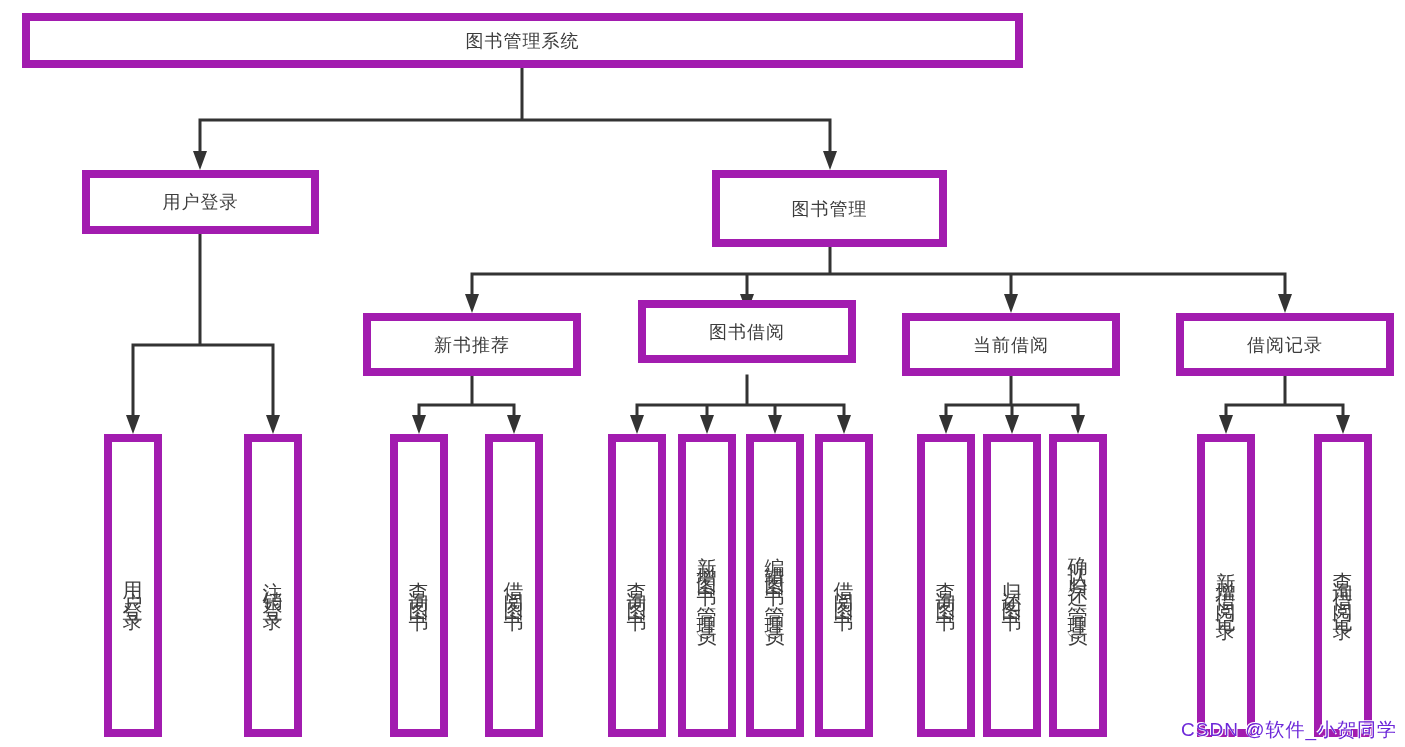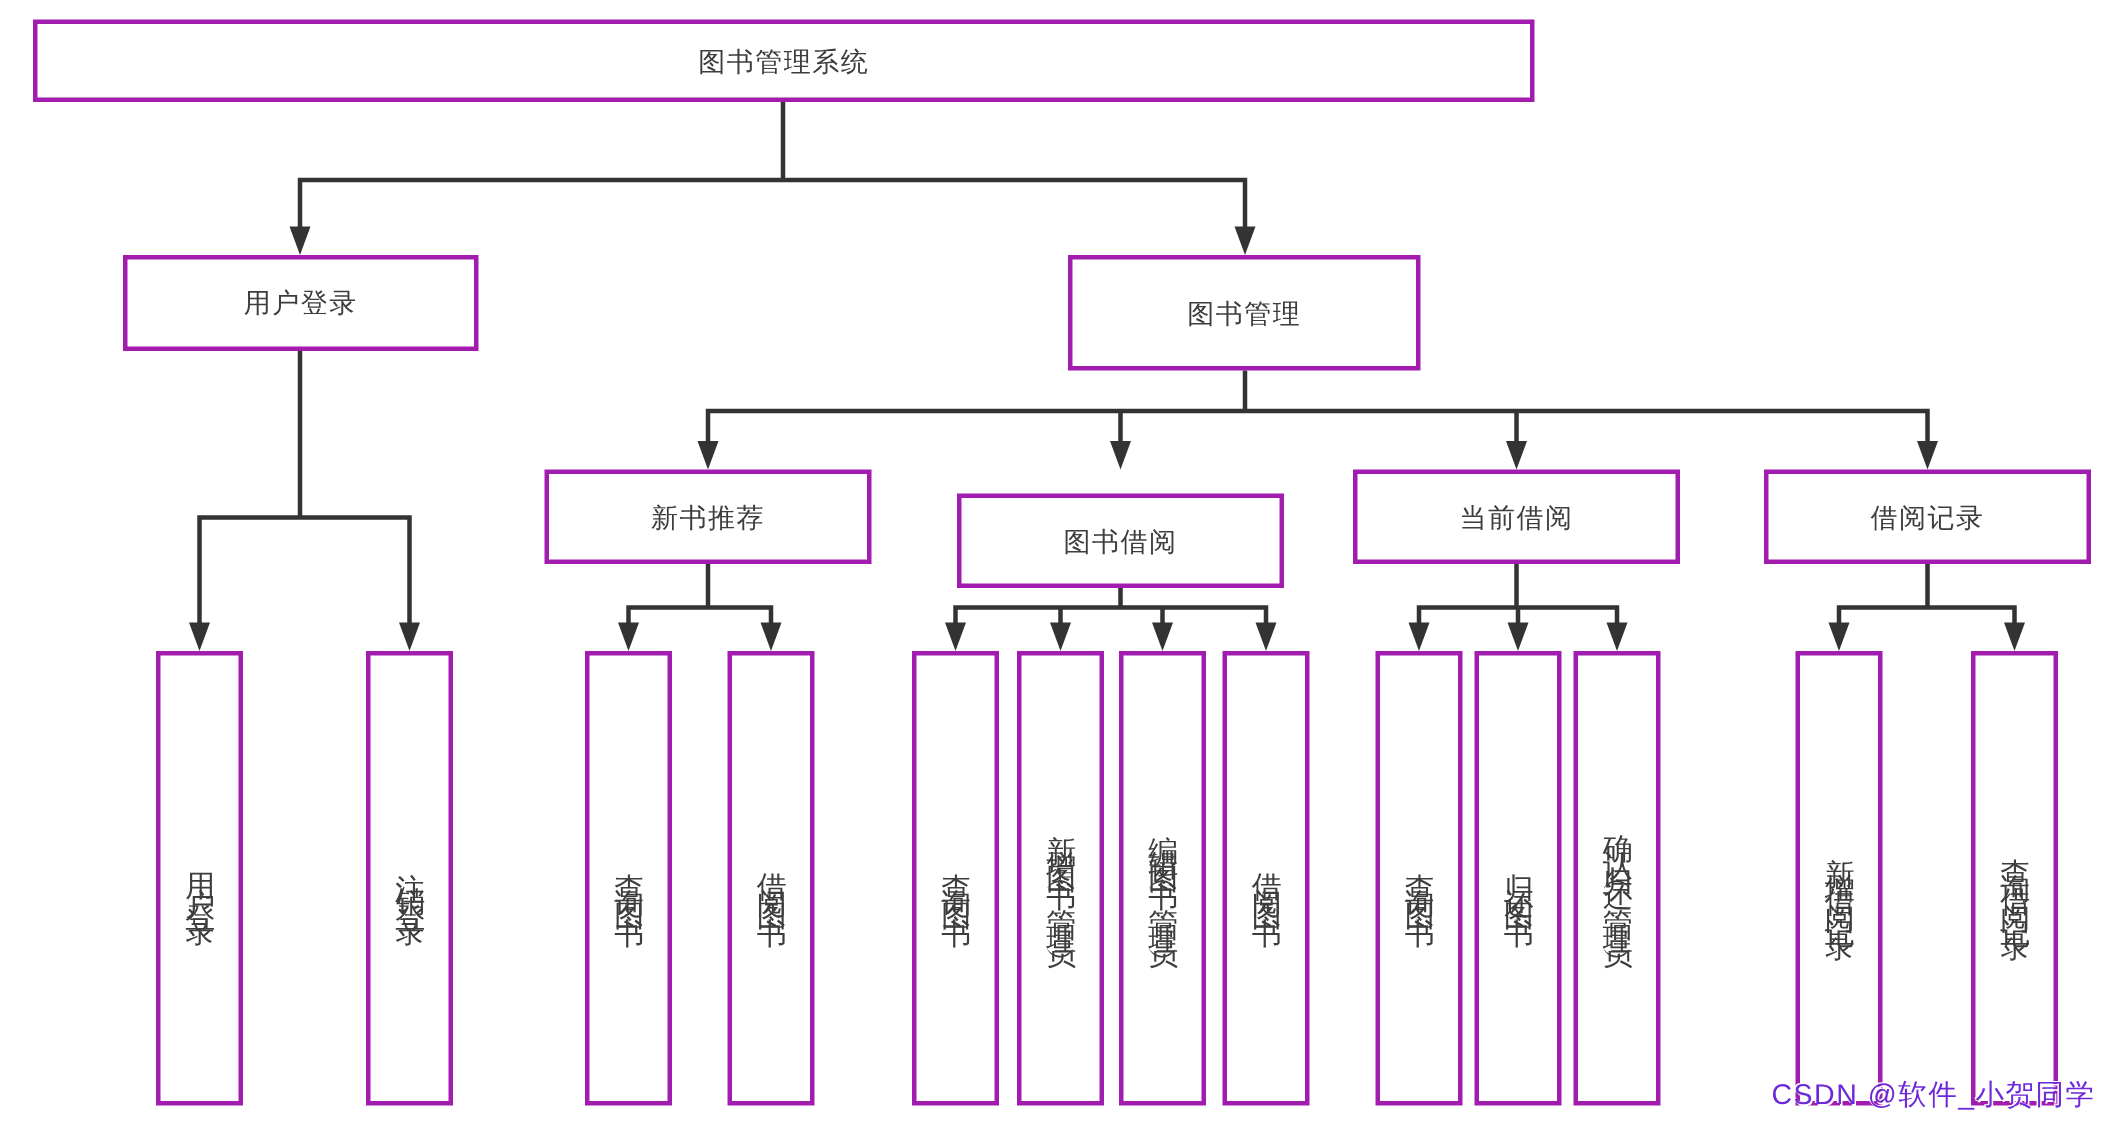--- a/index.html
+++ b/index.html
@@ -20,21 +20,21 @@
     fill: none;
     stroke: #333333;
     stroke-width: 3;
     stroke-linecap: square;
   }
   .arrowheads { fill: #333333; stroke: none; }
   .node {
     position: absolute;
     box-sizing: border-box;
     background: #ffffff;
-    border: 3px solid #a21caf;
+    border: 8px solid #a21caf;
     color: #3d3d3d;
     display: flex;
     align-items: center;
     justify-content: center;
     text-align: center;
   }
   .node.h {
     font-size: 18px;
     letter-spacing: 1px;
   }
@@ -86,21 +86,21 @@
       M946,434 l-7,-19 h14 Z  M1012,434 l-7,-19 h14 Z  M1078,434 l-7,-19 h14 Z
       M1226,434 l-7,-19 h14 Z M1343,434 l-7,-19 h14 Z"></path>
   </svg>
 
   <div class="node h" style="left:22px; top:13px; width:1001px; height:55px;">图书管理系统</div>
 
   <div class="node h" style="left:82px; top:170px; width:237px; height:64px;">用户登录</div>
   <div class="node h" style="left:712px; top:170px; width:235px; height:77px;">图书管理</div>
 
   <div class="node h" style="left:363px; top:313px; width:218px; height:63px;">新书推荐</div>
-  <div class="node h" style="left:638px; top:329px; width:218px; height:63px;">图书借阅</div>
+  <div class="node h" style="left:638px; top:300px; width:218px; height:63px;">图书借阅</div>
   <div class="node h" style="left:1176px; top:313px; width:218px; height:63px;">借阅记录</div>
   <div class="node h" style="left:902px; top:313px; width:218px; height:63px;">当前借阅</div>
 
   <div class="node v" style="left:104px; top:434px; width:58px; height:303px;">用户登录</div>
   <div class="node v" style="left:244px; top:434px; width:58px; height:303px;">注销登录</div>
 
   <div class="node v" style="left:390px; top:434px; width:58px; height:303px;">查询图书</div>
   <div class="node v" style="left:485px; top:434px; width:58px; height:303px;">借阅图书</div>
 
   <div class="node v" style="left:608px; top:434px; width:58px; height:303px;">查询图书</div>

